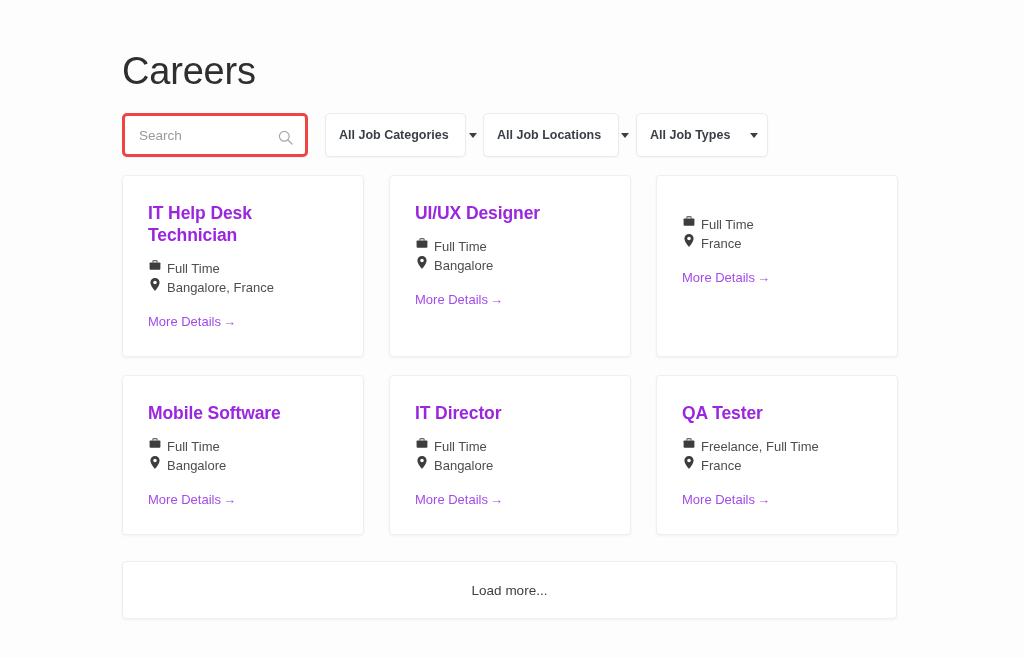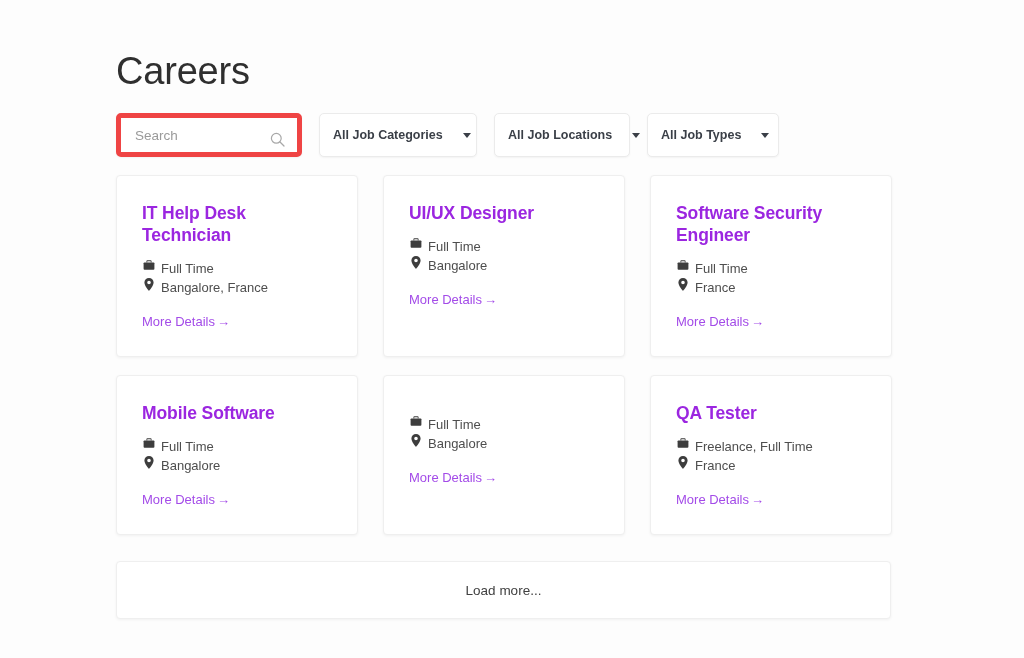--- a/index.html
+++ b/index.html
@@ -19,21 +19,21 @@
 
   .page {
     position: relative;
     width: 1024px;
     height: 658px;
     padding: 0;
   }
 
   .content {
     position: absolute;
-    left: 116px;
+    left: 122px;
     top: 0;
     width: 775px;
   }
 
   
   .page-title {
     margin: 0;
     padding-top: 48px;
     font-size: 38px;
     font-weight: 400;
@@ -48,21 +48,21 @@
     align-items: center;
     margin-top: 19px;
     height: 44px;
   }
 
   .search-box {
     position: relative;
     width: 186px;
     height: 44px;
     background: #ffffff;
-    border: 5px solid #ef4444;
+    border: 3px solid #ef4444;
     border-radius: 5px;
     box-shadow: 0 1px 2px rgba(0,0,0,0.045);
     display: flex;
     align-items: center;
   }
   .search-input {
     border: 0;
     outline: 0;
     background: transparent;
     font-family: "Liberation Sans", sans-serif;
@@ -109,21 +109,21 @@
     align-items: center;
   }
   .caret i {
     display: block;
     width: 0;
     height: 0;
     border-left: 4.5px solid transparent;
     border-right: 4.5px solid transparent;
     border-top: 5px solid #3a3f47;
   }
-  .sel-cat { width: 158px; align-items: center; }
+  .sel-cat { width: 141px; align-items: center; }
   .sel-type { width: 132px; }
   .sel-loc { width: 136px; }
 
   
   .grid {
     display: grid;
     grid-template-columns: repeat(3, 242px);
     column-gap: 25px;
     row-gap: 26px;
     margin-top: 18px;
@@ -288,21 +288,20 @@
                 <path d="M5 0C2.4 0 .4 2 .4 4.6.4 8.1 5 13 5 13s4.6-4.9 4.6-8.4C9.6 2 7.6 0 5 0zm0 6.3a1.8 1.8 0 1 1 0-3.6 1.8 1.8 0 0 1 0 3.6z"></path>
               </svg>
             </span>
             <span>Bangalore</span>
           </div>
         </div>
         <a class="more-link" href="#"><span>More Details</span><span class="arrow">→</span></a>
       </div>
 
       <div class="job-card">
-        <h2 class="job-title">Software Security Engineer</h2>
         <div class="meta">
           <div class="meta-row">
             <span class="mi">
               <svg width="12" height="12" viewBox="0 0 14 14" fill="#3d3d3d">
                 <path d="M5 1.6h4a1 1 0 0 1 1 1V4H9V2.7H5V4H4V2.6a1 1 0 0 1 1-1z"></path>
                 <rect x="0.7" y="4" width="12.6" height="8.4" rx="1"></rect>
               </svg>
             </span>
             <span>Full Time</span>
           </div>
@@ -340,20 +339,21 @@
                 <path d="M5 0C2.4 0 .4 2 .4 4.6.4 8.1 5 13 5 13s4.6-4.9 4.6-8.4C9.6 2 7.6 0 5 0zm0 6.3a1.8 1.8 0 1 1 0-3.6 1.8 1.8 0 0 1 0 3.6z"></path>
               </svg>
             </span>
             <span>Bangalore</span>
           </div>
         </div>
         <a class="more-link" href="#"><span>More Details</span><span class="arrow">→</span></a>
       </div>
 
       <div class="job-card">
+        <h2 class="job-title">IT Director</h2>
         <div class="meta">
           <div class="meta-row">
             <span class="mi">
               <svg width="12" height="12" viewBox="0 0 14 14" fill="#3d3d3d">
                 <path d="M5 1.6h4a1 1 0 0 1 1 1V4H9V2.7H5V4H4V2.6a1 1 0 0 1 1-1z"></path>
                 <rect x="0.7" y="4" width="12.6" height="8.4" rx="1"></rect>
               </svg>
             </span>
             <span>Full Time</span>
           </div>

